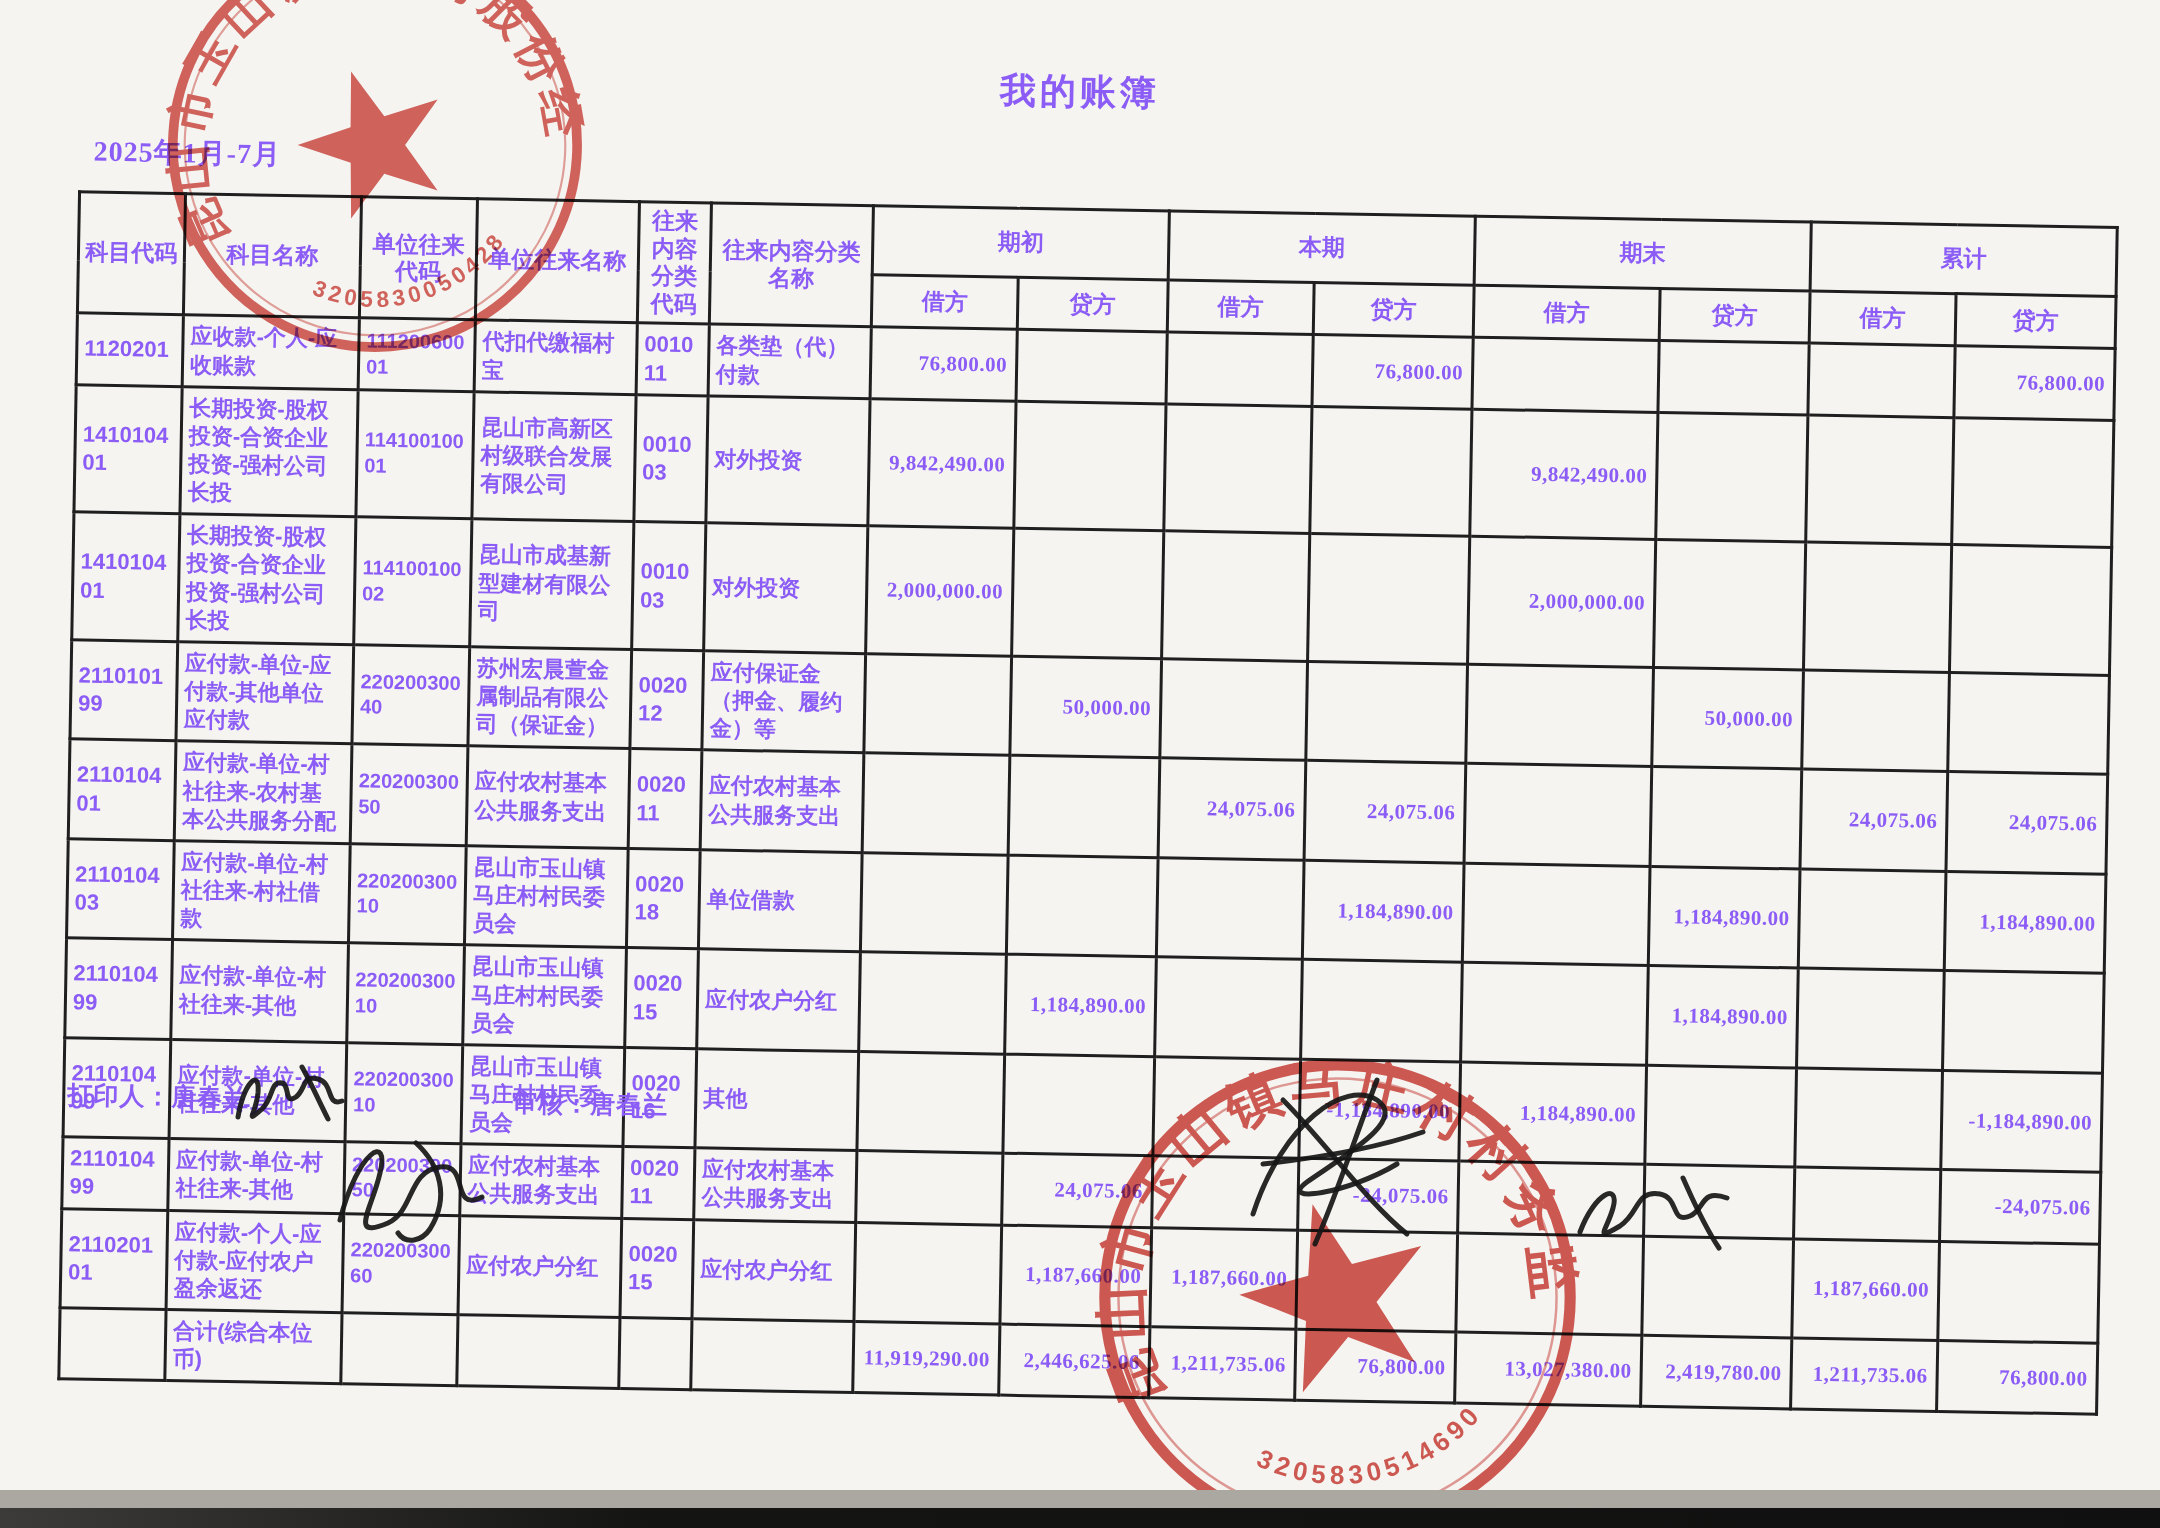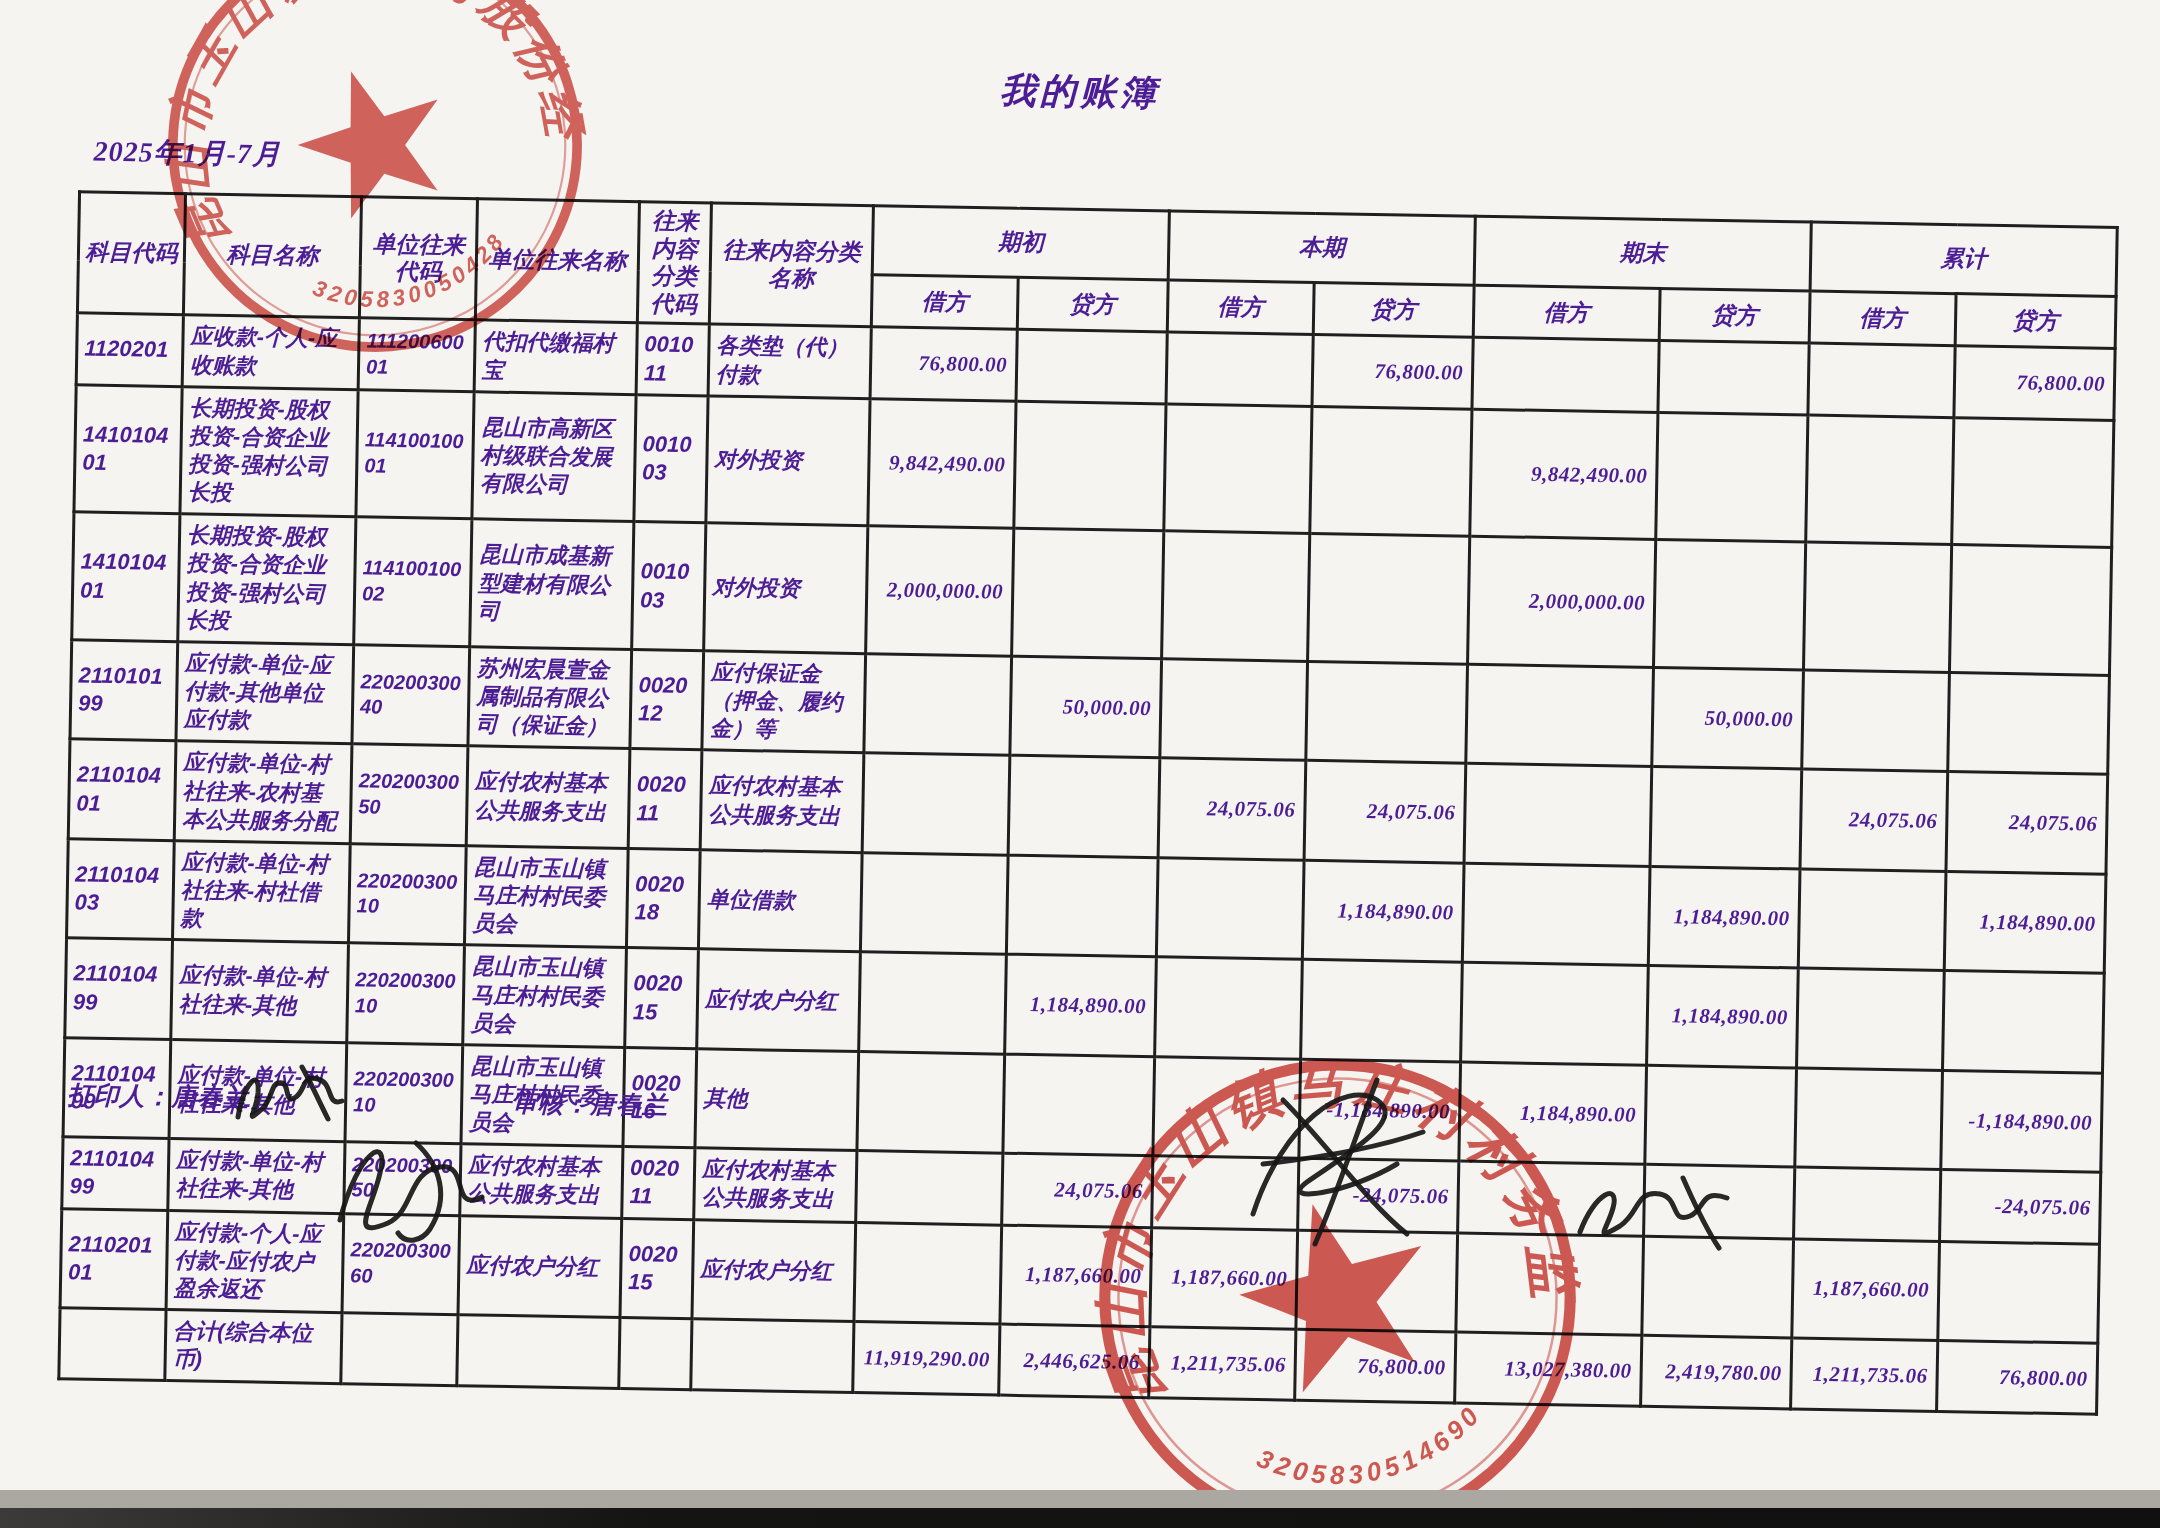--- a/index.html
+++ b/index.html
@@ -1,21 +1,20 @@
 <!DOCTYPE html>
 <html><head>
 <meta charset="utf-8">
 <style>
   html,body{margin:0;padding:0;background:#e8e6e2;}
   .page{
     position:relative;width:2160px;height:1528px;overflow:hidden;
     background:#f5f4f0;
     font-family:"Liberation Serif","DejaVu Serif",serif;
-    color:#4c1d95;
-    font-style:italic;
+    color:#8b5cf6;
   }
   
   .tilt{
     position:absolute;left:0;top:0;width:2160px;height:1528px;
     transform:rotate(1deg);transform-origin:60px 80px;
   }
   .title{
     position:absolute;left:50%;top:50px;transform:translateX(-50%);
     font-size:36px;font-weight:700;letter-spacing:4px;
   }

